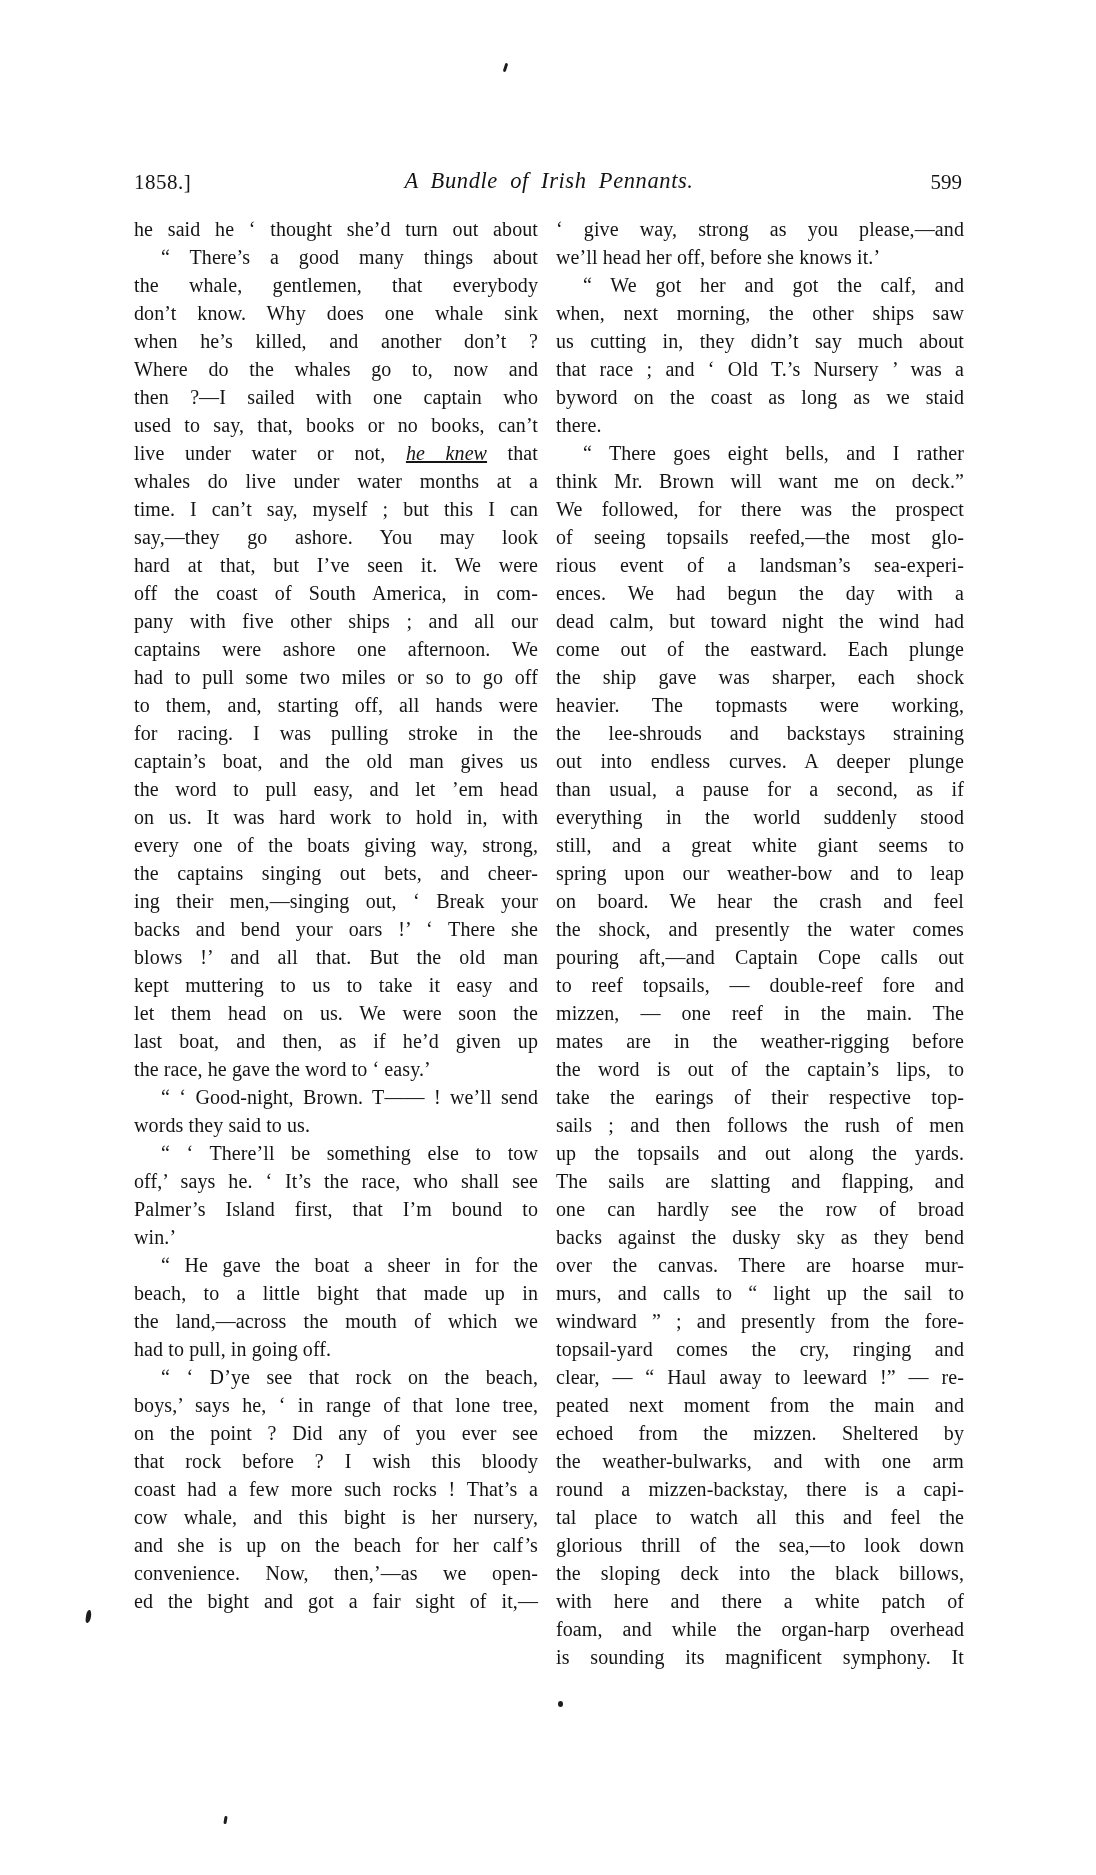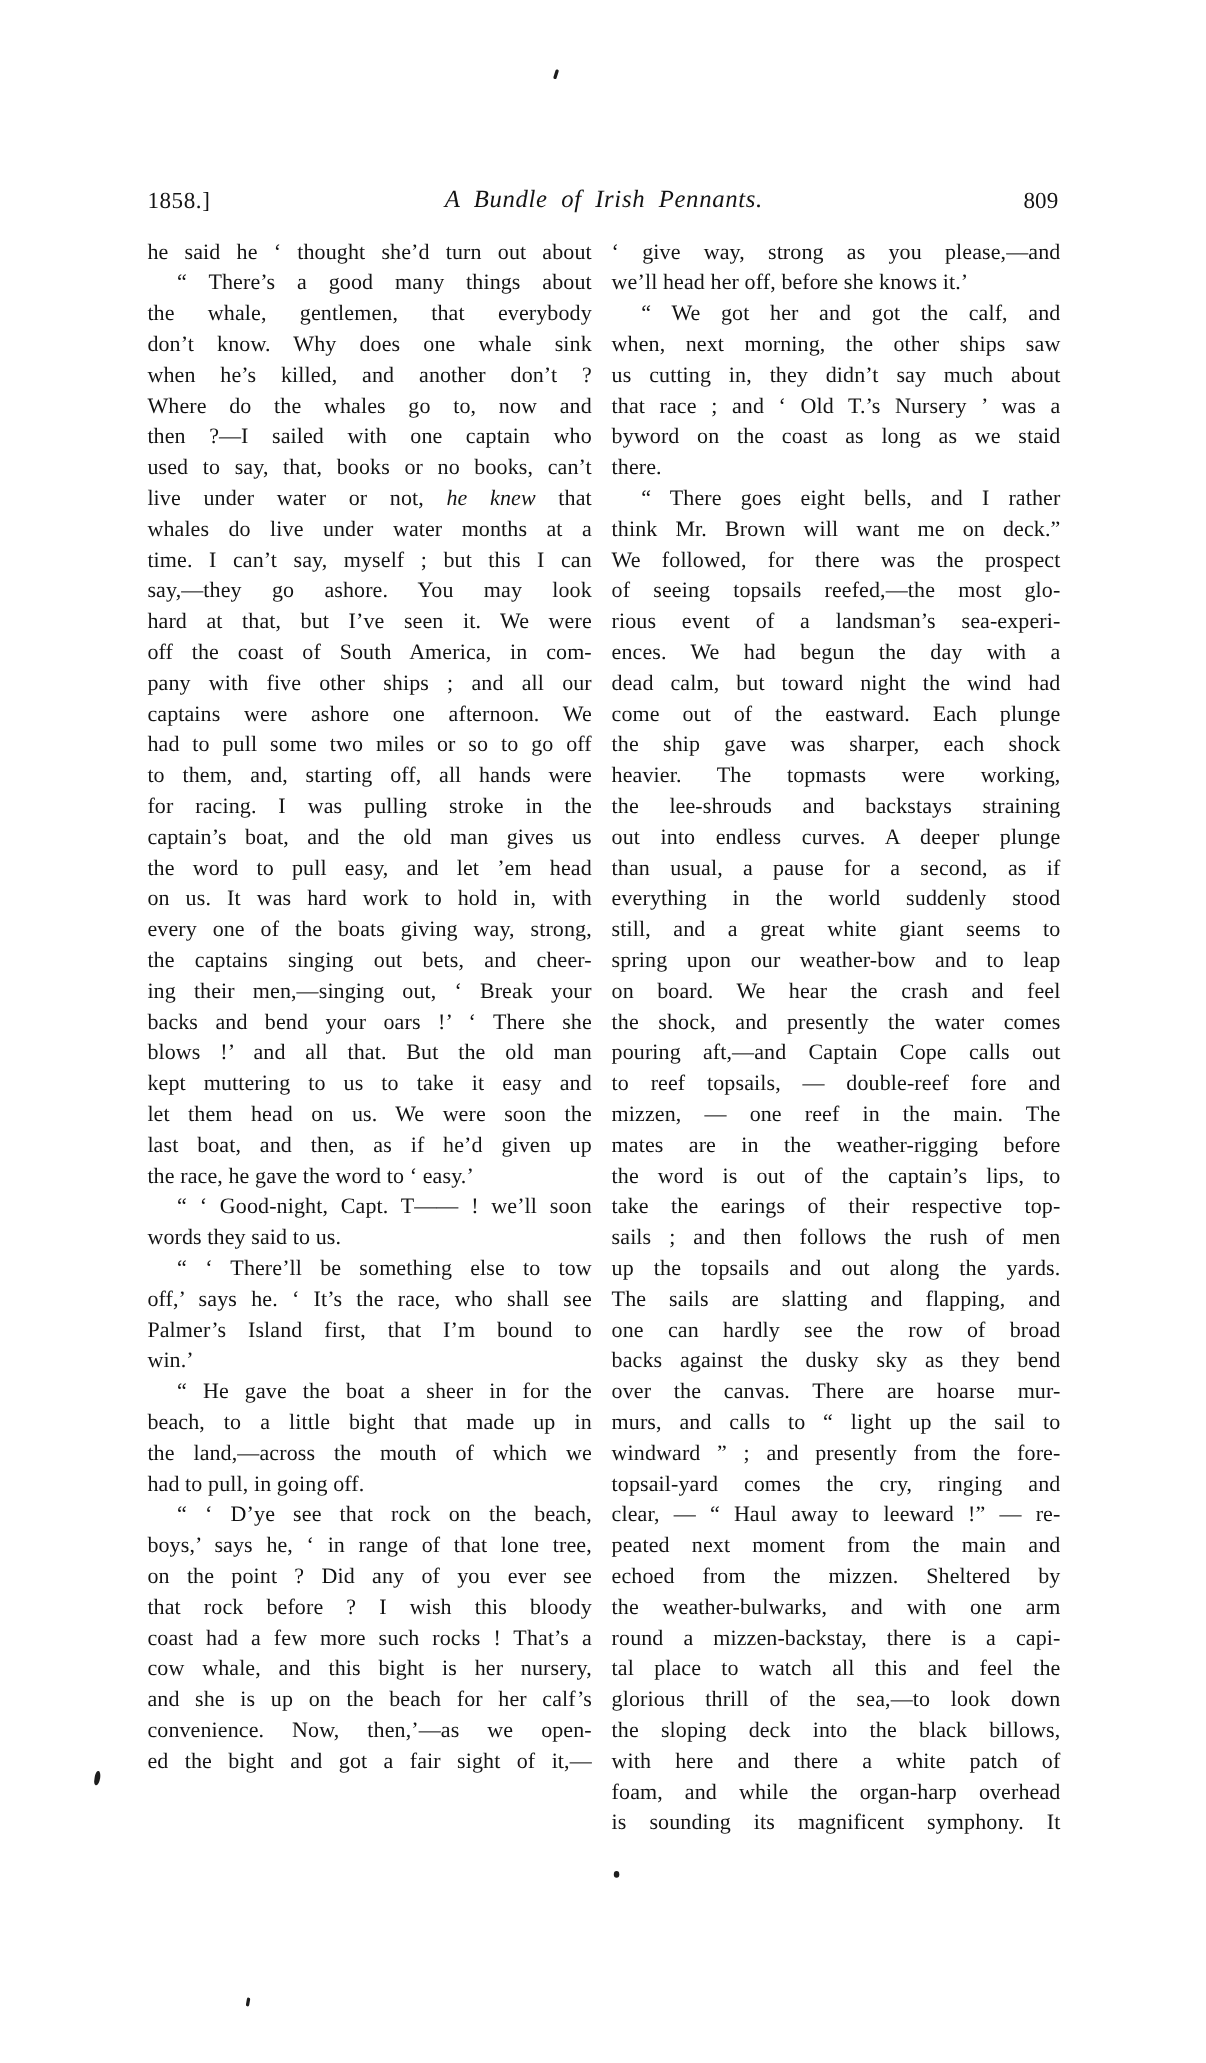--- a/index.html
+++ b/index.html
@@ -33,38 +33,38 @@
     white-space: nowrap;
     text-align: justify;
     text-align-last: justify;
     font-size: 20px;
     line-height: 28px;
     font-weight: 500;
     letter-spacing: 0.1px;
   }
   .line.last { text-align-last: left; }
   .line.indent { text-indent: 27px; }
-  .line i { font-style: italic; }
+  .line i { font-style: italic; text-decoration: underline; }
 
   
   .speck { position: absolute; background: #1d1d1d; }
   .speck-1 { left: 504px; top: 63px;  width: 3px; height: 9px;  transform: rotate(18deg); border-radius: 2px; }
   .speck-2 { left: 86px;  top: 1610px; width: 5px; height: 13px; border-radius: 50% 50% 60% 40%; transform: rotate(8deg); }
   .speck-3 { left: 558px; top: 1701px; width: 5px; height: 6px;  border-radius: 50%; }
   .speck-4 { left: 224px; top: 1816px; width: 3px; height: 8px;  border-radius: 2px; transform: rotate(10deg); }
 </style>
 </head>
 <body style="--bg: #ffffff; --ink: #141414;">
 
 <div class="page">
 
   <div class="header">
     <span class="header-year">1858.]</span>
     <span class="header-title">A Bundle of Irish Pennants.</span>
-    <span class="header-page">809</span>
+    <span class="header-page">599</span>
   </div>
 
   <div class="column column-left">
       <div class="paragraph">
         <div class="line">he said he ‘ thought she’d turn out about</div>
       </div>
       <div class="paragraph">
         <div class="line indent">“ There’s a good many things about</div>
         <div class="line">the whale, gentlemen, that everybody</div>
         <div class="line">don’t know. Why does one whale sink</div>
@@ -90,21 +90,21 @@
         <div class="line">the captains singing out bets, and cheer-</div>
         <div class="line">ing their men,—singing out, ‘ Break your</div>
         <div class="line">backs and bend your oars !’ ‘ There she</div>
         <div class="line">blows !’ and all that. But the old man</div>
         <div class="line">kept muttering to us to take it easy and</div>
         <div class="line">let them head on us. We were soon the</div>
         <div class="line">last boat, and then, as if he’d given up</div>
         <div class="line last">the race, he gave the word to ‘ easy.’</div>
       </div>
       <div class="paragraph">
-        <div class="line indent">“ ‘ Good-night, Capt. T—— ! we’ll soon</div>
+        <div class="line indent">“ ‘ Good-night, Brown. T—— ! we’ll send</div>
         <div class="line last">words they said to us.</div>
       </div>
       <div class="paragraph">
         <div class="line indent">“ ‘ There’ll be something else to tow</div>
         <div class="line">off,’ says he. ‘ It’s the race, who shall see</div>
         <div class="line">Palmer’s Island first, that I’m bound to</div>
         <div class="line last">win.’</div>
       </div>
       <div class="paragraph">
         <div class="line indent">“ He gave the boat a sheer in for the</div>

